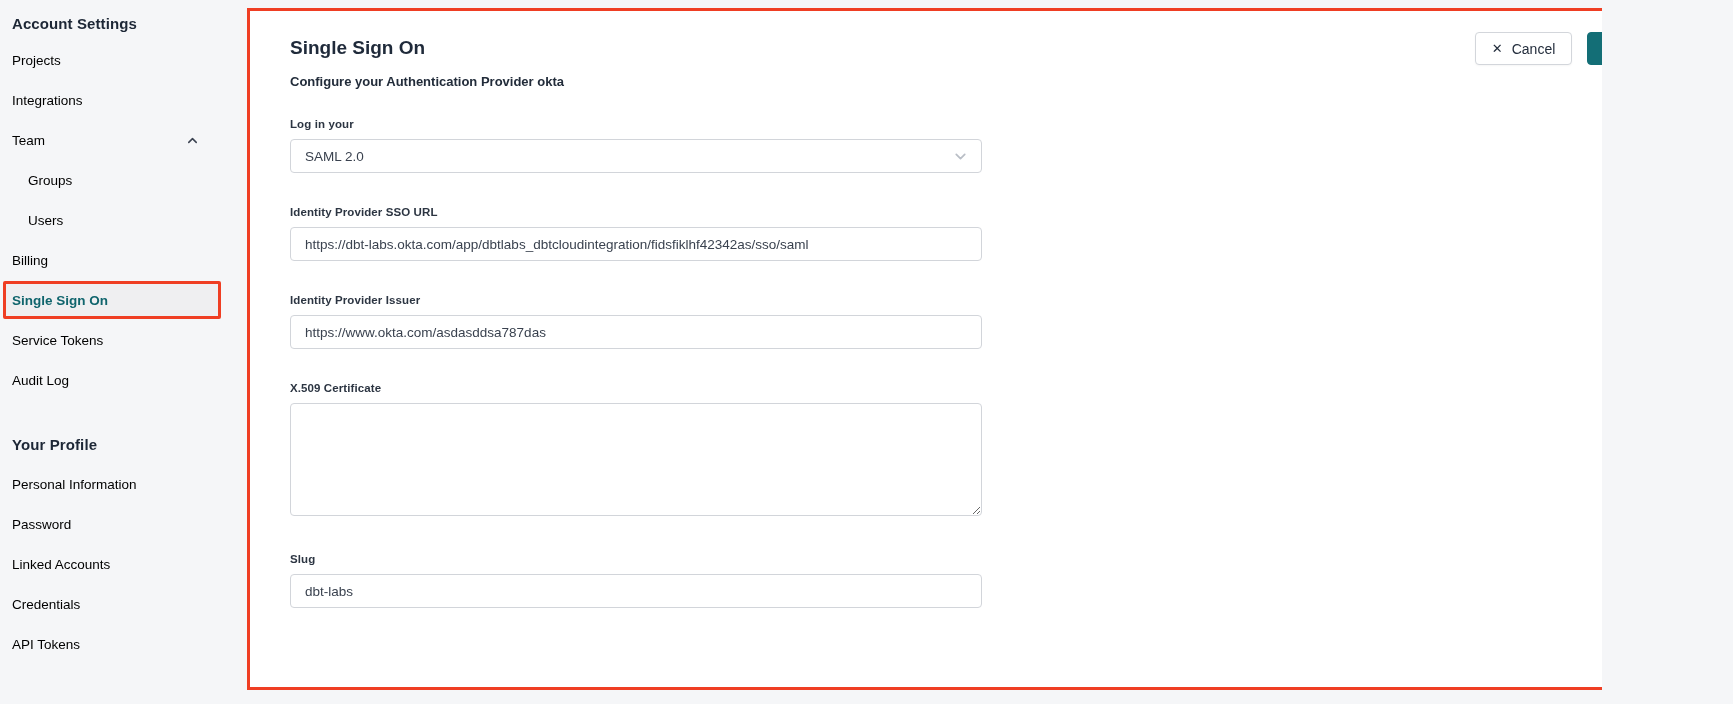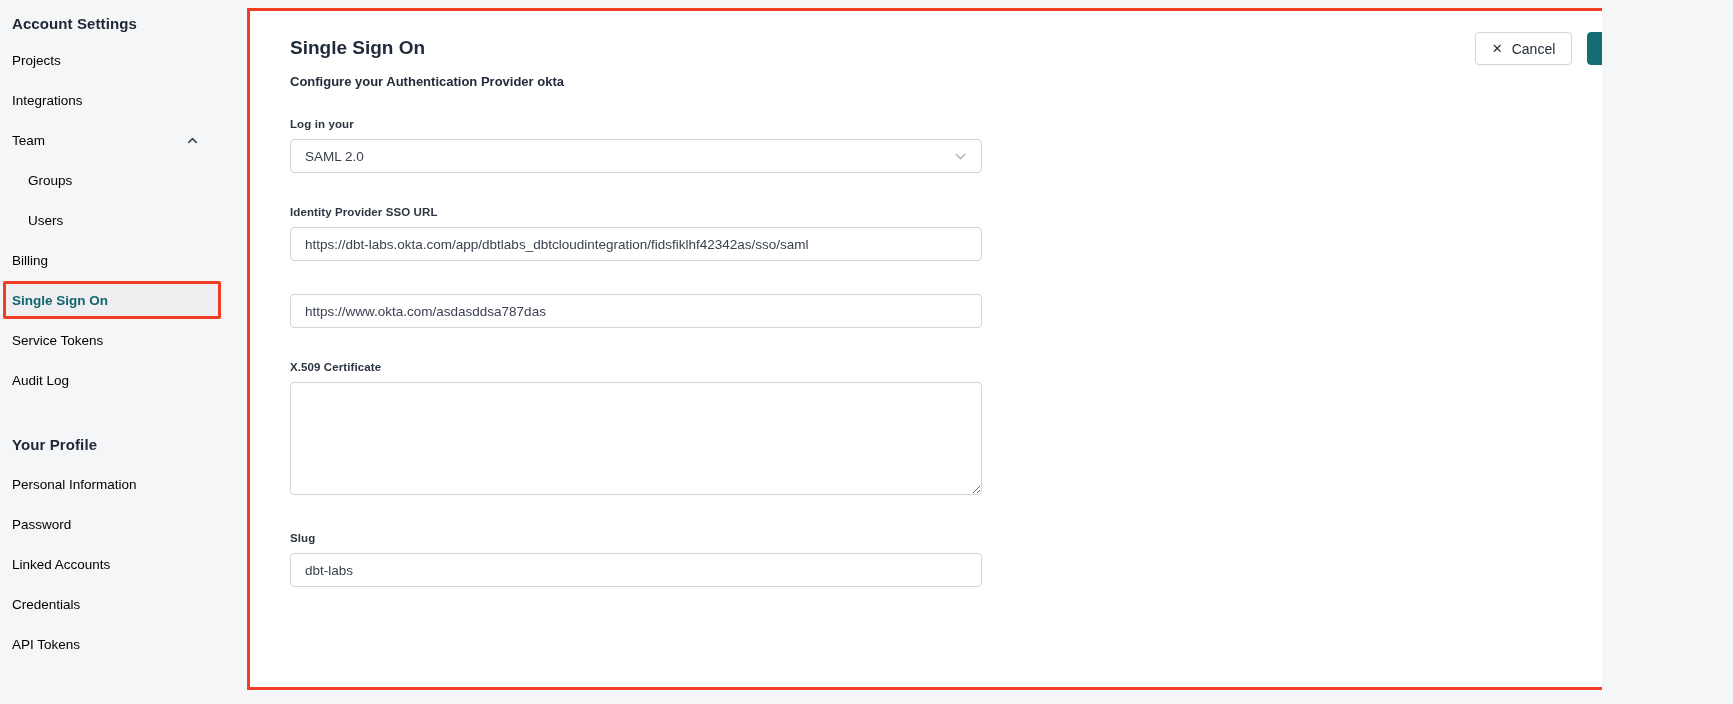--- a/index.html
+++ b/index.html
@@ -167,20 +167,21 @@
             </span>
           </div>
         </div>
 
         <div class="form-group">
           <label class="form-label">Identity Provider SSO URL</label>
           <input class="control" type="text" value="https://dbt-labs.okta.com/app/dbtlabs_dbtcloudintegration/fidsfiklhf42342as/sso/saml" style="">
         </div>
 
         <div class="form-group">
+          <label class="form-label">Identity Provider Issuer</label>
           <input class="control" type="text" value="https://www.okta.com/asdasddsa787das" style="">
         </div>
 
         <div class="form-group">
           <label class="form-label">X.509 Certificate</label>
           <textarea class="control" style=""></textarea>
         </div>
 
         <div class="form-group">
           <label class="form-label">Slug</label>

